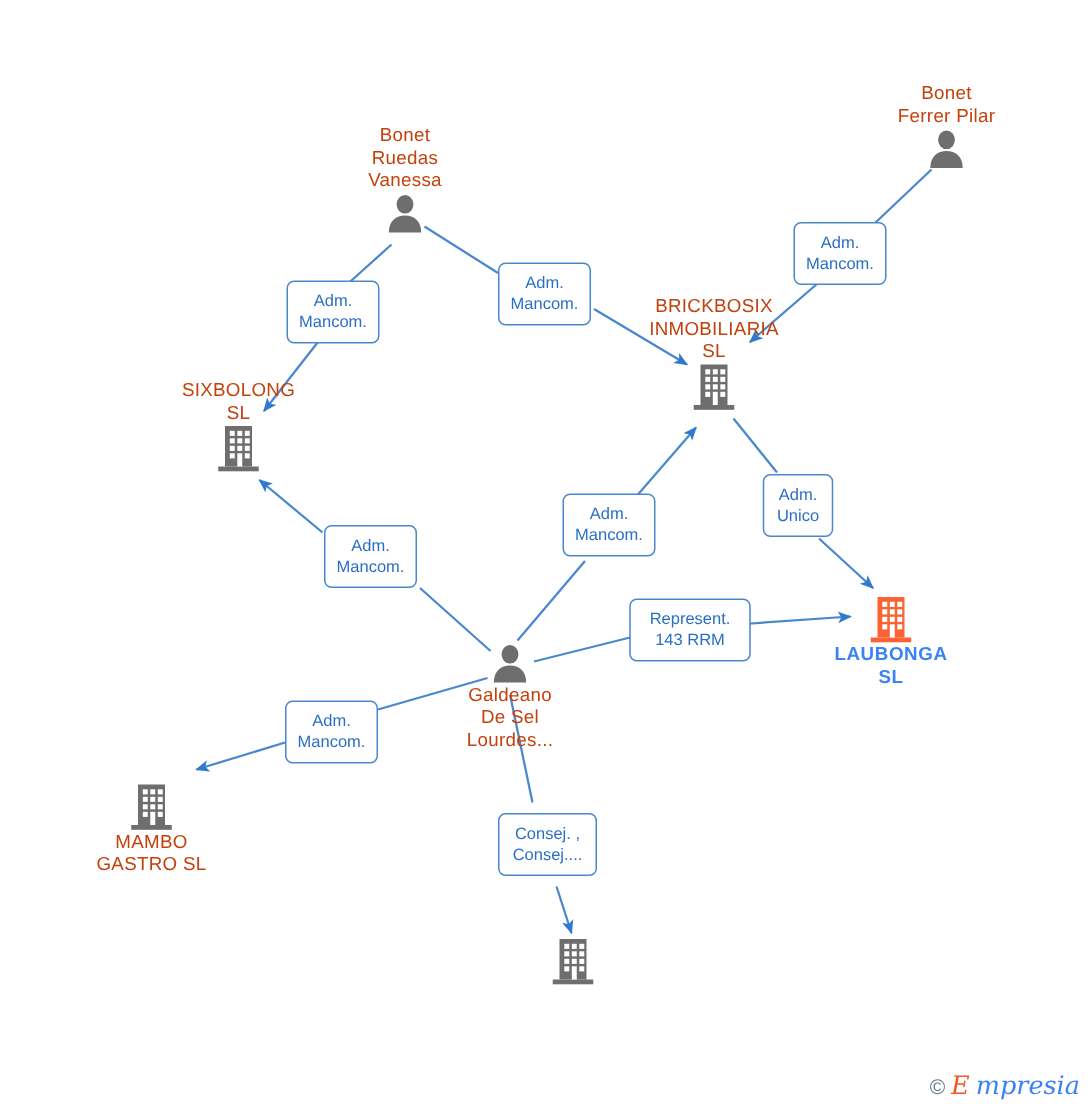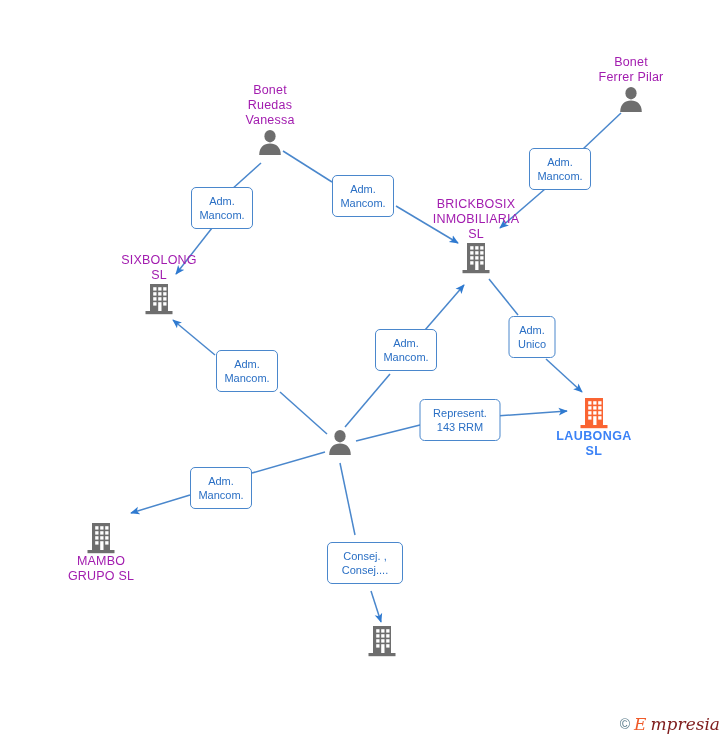--- a/index.html
+++ b/index.html
@@ -25,21 +25,21 @@
   .node {
     position: absolute;
     width: 140px;
     margin-left: -70px;
     text-align: center;
     user-select: none;
   }
   .node-label {
     font-size: 12.5px;
     line-height: 15px;
-    color: #a21caf;
+    color: #c2410c;
     letter-spacing: 0.2px;
     white-space: pre-line;
   }
   .node-label.bold {
     font-weight: bold;
     color: #3b82f6;
     letter-spacing: 0.4px;
   }
   .node-icon {
     display: block;
@@ -71,21 +71,21 @@
     font-family: "DejaVu Serif", serif;
     font-style: italic;
   }
   #watermark .copy {
     color: #5b7d8c;
     font-style: normal;
     font-size: 14px;
     font-family: "Liberation Sans", sans-serif;
   }
   #watermark .brand-e { color: #f05a28; }
-  #watermark .brand-rest { color: #7f1d1d; }
+  #watermark .brand-rest { color: #3b82f6; }
 </style>
 </head>
 <body>
 
 <div id="graph-canvas">
 
   <svg id="edge-layer" viewBox="0 0 728 740">
     <defs>
       <marker id="arrow" markerWidth="7" markerHeight="7" refX="5.6" refY="3" orient="auto" markerUnits="strokeWidth">
         <path d="M0,0.4 L6.2,3 L0,5.6 L1.5,3 Z" fill="#2f7ad0"></path>
@@ -190,40 +190,43 @@
             <rect x="19.2" y="19.2" width="3.3" height="3.4" fill="#ffffff"></rect>
           </svg></div>
         <div class="node-label bold">LAUBONGA
 SL</div>
       </div>
       <div class="node" style="left: 340px; top: 428px;">
         <div class="node-icon"><svg width="28" height="28" viewBox="0 0 28 28">
             <ellipse cx="14" cy="8.2" rx="5.6" ry="6.2" fill="#6e6e6e"></ellipse>
             <path d="M3.2 27 C3.2 19.3 8 15.6 14 15.6 C20 15.6 24.8 19.3 24.8 27 Z" fill="#6e6e6e"></path>
           </svg></div>
+        <div class="node-label">Galdeano
+De Sel
+Lourdes...</div>
       </div>
       <div class="node" style="left: 101px; top: 522px;">
         <div class="node-icon"><svg width="30" height="32" viewBox="0 0 30 32">
             <rect x="6" y="1" width="18" height="27" fill="#6e6e6e"></rect>
             <rect x="1.5" y="28" width="27" height="3.2" fill="#6e6e6e"></rect>
             <rect x="9.2" y="4.2" width="3.3" height="3.4" fill="#ffffff"></rect>
             <rect x="14.2" y="4.2" width="3.3" height="3.4" fill="#ffffff"></rect>
             <rect x="19.2" y="4.2" width="3.3" height="3.4" fill="#ffffff"></rect>
             <rect x="9.2" y="9.2" width="3.3" height="3.4" fill="#ffffff"></rect>
             <rect x="14.2" y="9.2" width="3.3" height="3.4" fill="#ffffff"></rect>
             <rect x="19.2" y="9.2" width="3.3" height="3.4" fill="#ffffff"></rect>
             <rect x="9.2" y="14.2" width="3.3" height="3.4" fill="#ffffff"></rect>
             <rect x="14.2" y="14.2" width="3.3" height="3.4" fill="#ffffff"></rect>
             <rect x="19.2" y="14.2" width="3.3" height="3.4" fill="#ffffff"></rect>
             <rect x="9.2" y="19.2" width="3.3" height="3.4" fill="#ffffff"></rect>
             <rect x="14.2" y="19.2" width="3.3" height="8.8" fill="#ffffff"></rect>
             <rect x="19.2" y="19.2" width="3.3" height="3.4" fill="#ffffff"></rect>
           </svg></div>
         <div class="node-label">MAMBO
-GRUPO  SL</div>
+GASTRO  SL</div>
       </div>
       <div class="node" style="left: 382px; top: 625px;">
         <div class="node-icon"><svg width="30" height="32" viewBox="0 0 30 32">
             <rect x="6" y="1" width="18" height="27" fill="#6e6e6e"></rect>
             <rect x="1.5" y="28" width="27" height="3.2" fill="#6e6e6e"></rect>
             <rect x="9.2" y="4.2" width="3.3" height="3.4" fill="#ffffff"></rect>
             <rect x="14.2" y="4.2" width="3.3" height="3.4" fill="#ffffff"></rect>
             <rect x="19.2" y="4.2" width="3.3" height="3.4" fill="#ffffff"></rect>
             <rect x="9.2" y="9.2" width="3.3" height="3.4" fill="#ffffff"></rect>
             <rect x="14.2" y="9.2" width="3.3" height="3.4" fill="#ffffff"></rect>
@@ -247,21 +250,21 @@
       <div class="edge-label" style="left: 406px; top: 350px; width: 62px;">Adm.
 Mancom.</div>
       <div class="edge-label" style="left: 532px; top: 337px; width: 47px;">Adm.
 Unico</div>
       <div class="edge-label" style="left: 247px; top: 371px; width: 62px;">Adm.
 Mancom.</div>
       <div class="edge-label" style="left: 460px; top: 420px; width: 81px;">Represent.
 143 RRM</div>
       <div class="edge-label" style="left: 221px; top: 488px; width: 62px;">Adm.
 Mancom.</div>
-      <div class="edge-label" style="left: 365px; top: 563px; width: 76px;">Consej. ,
+      <div class="edge-label" style="left: 365px; top: 563px; width: 66px;">Consej. ,
 Consej....</div>
     </div>
 
   <div id="watermark">
     <span class="copy">©</span>
       <span class="brand-e">E</span>
       <span class="brand-rest">mpresia</span>
   </div>
 
 </div>

